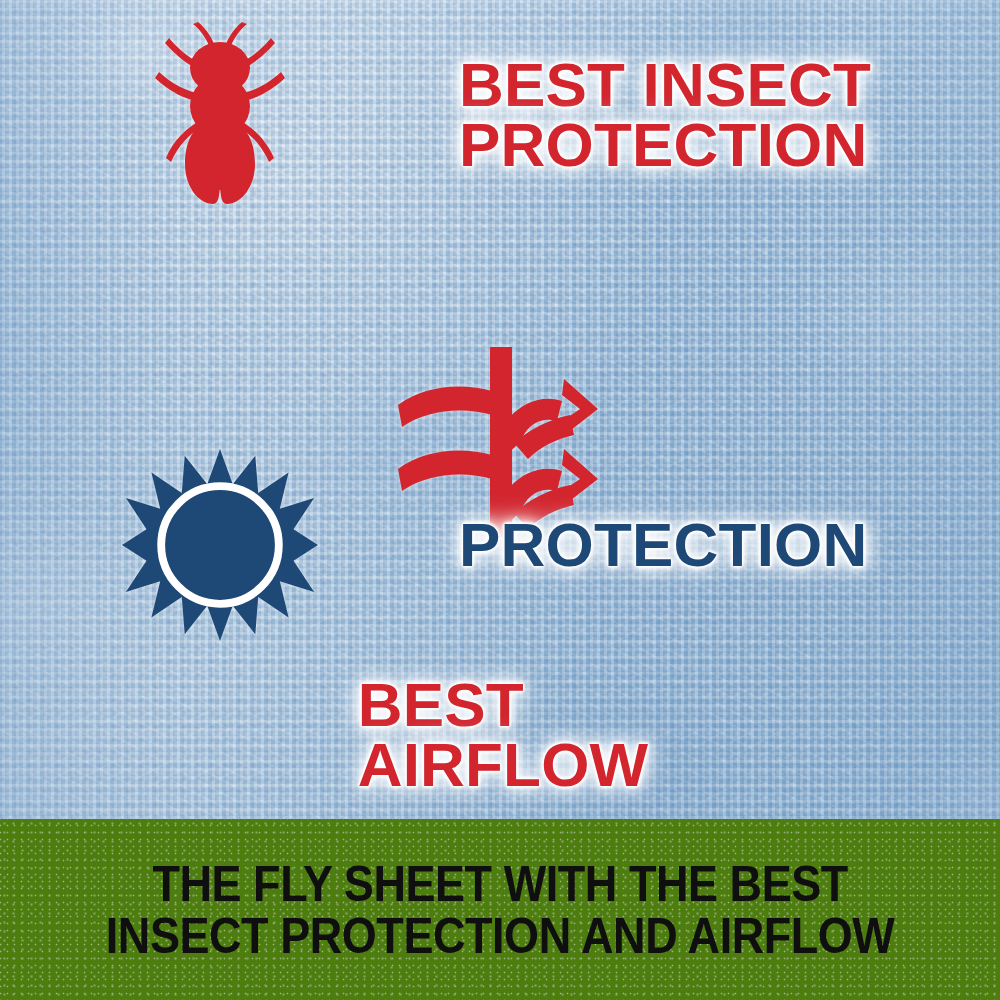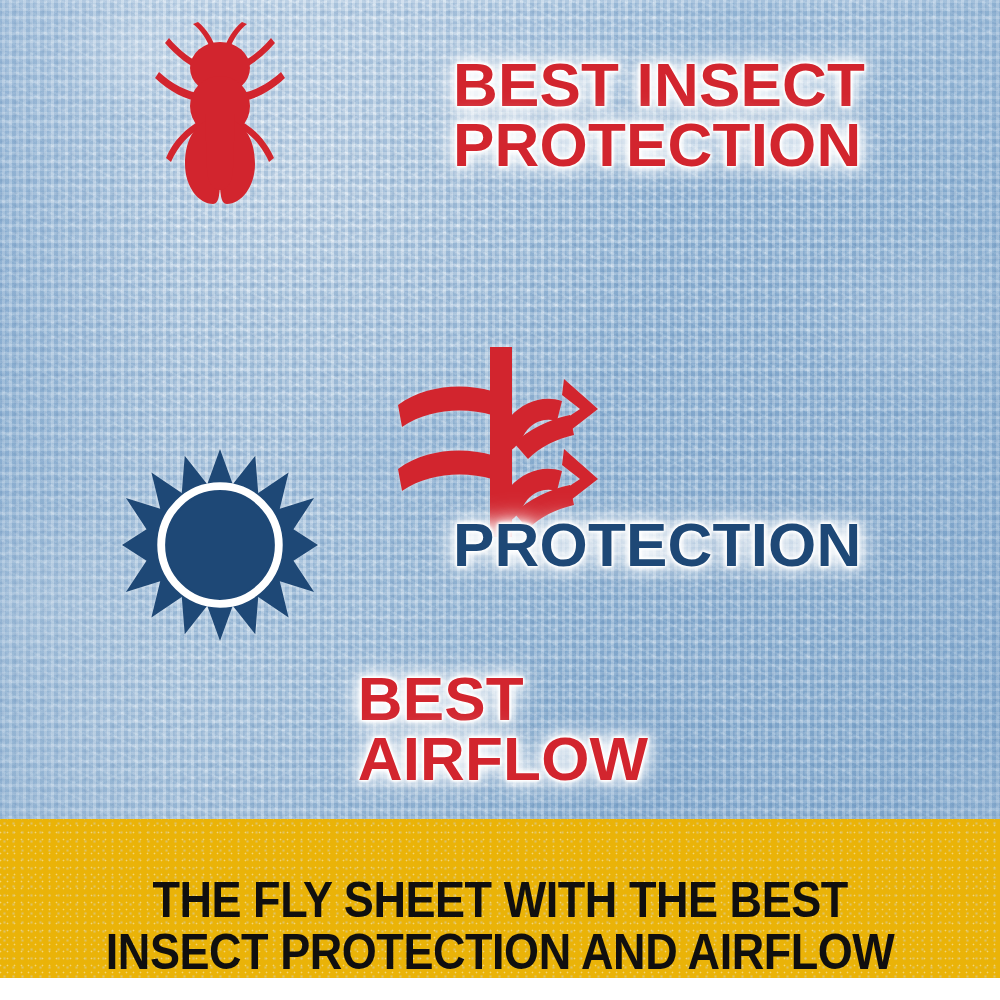--- a/index.html
+++ b/index.html
@@ -117,21 +117,21 @@
     justify-content: center;
     align-items: center;
     flex: 0 0 440px;
   }
   .text-cell {
     flex: 1 1 auto;
     padding-left: 6px;
   }
 
   .feat-text {
-    margin: 7px;
+    margin: 13px;
     line-height: 0.96;
     letter-spacing: 0.2px;
     font-weight: 700;
     font-size: 62px;
     text-transform: uppercase;
     font-family: "Liberation Sans", sans-serif;
   }
   .feat-text .ln { display: block; white-space: nowrap; }
 
   .red-text {
@@ -156,26 +156,26 @@
   #row-dura     { top: 650px; height: 160px; }
 
   .icon-svg { display: block; filter: drop-shadow(0 0 2px rgba(255,255,255,0.55)); }
 
   
   .caption-bar {
     position: absolute;
     left: 0;
     top: 819px;
     width: 1000px;
-    height: 159px;
-    background: #eab308;
+    height: 181px;
+    background: #4d7c0f;
     display: flex;
     flex-direction: column;
     align-items: center;
-    justify-content: flex-end;
+    justify-content: center;
     overflow: hidden;
   }
   .caption-noise {
     position: absolute;
     inset: 0;
     opacity: 0.5;
     background-image:
       radial-gradient(ellipse 3px 3px at 50% 50%, rgba(205,212,220,0.9), rgba(205,212,220,0) 70%),
       radial-gradient(ellipse 2px 2px at 50% 50%, rgba(255,255,255,0.9), rgba(255,255,255,0) 70%);
     background-size: 9px 9px, 7px 7px;

